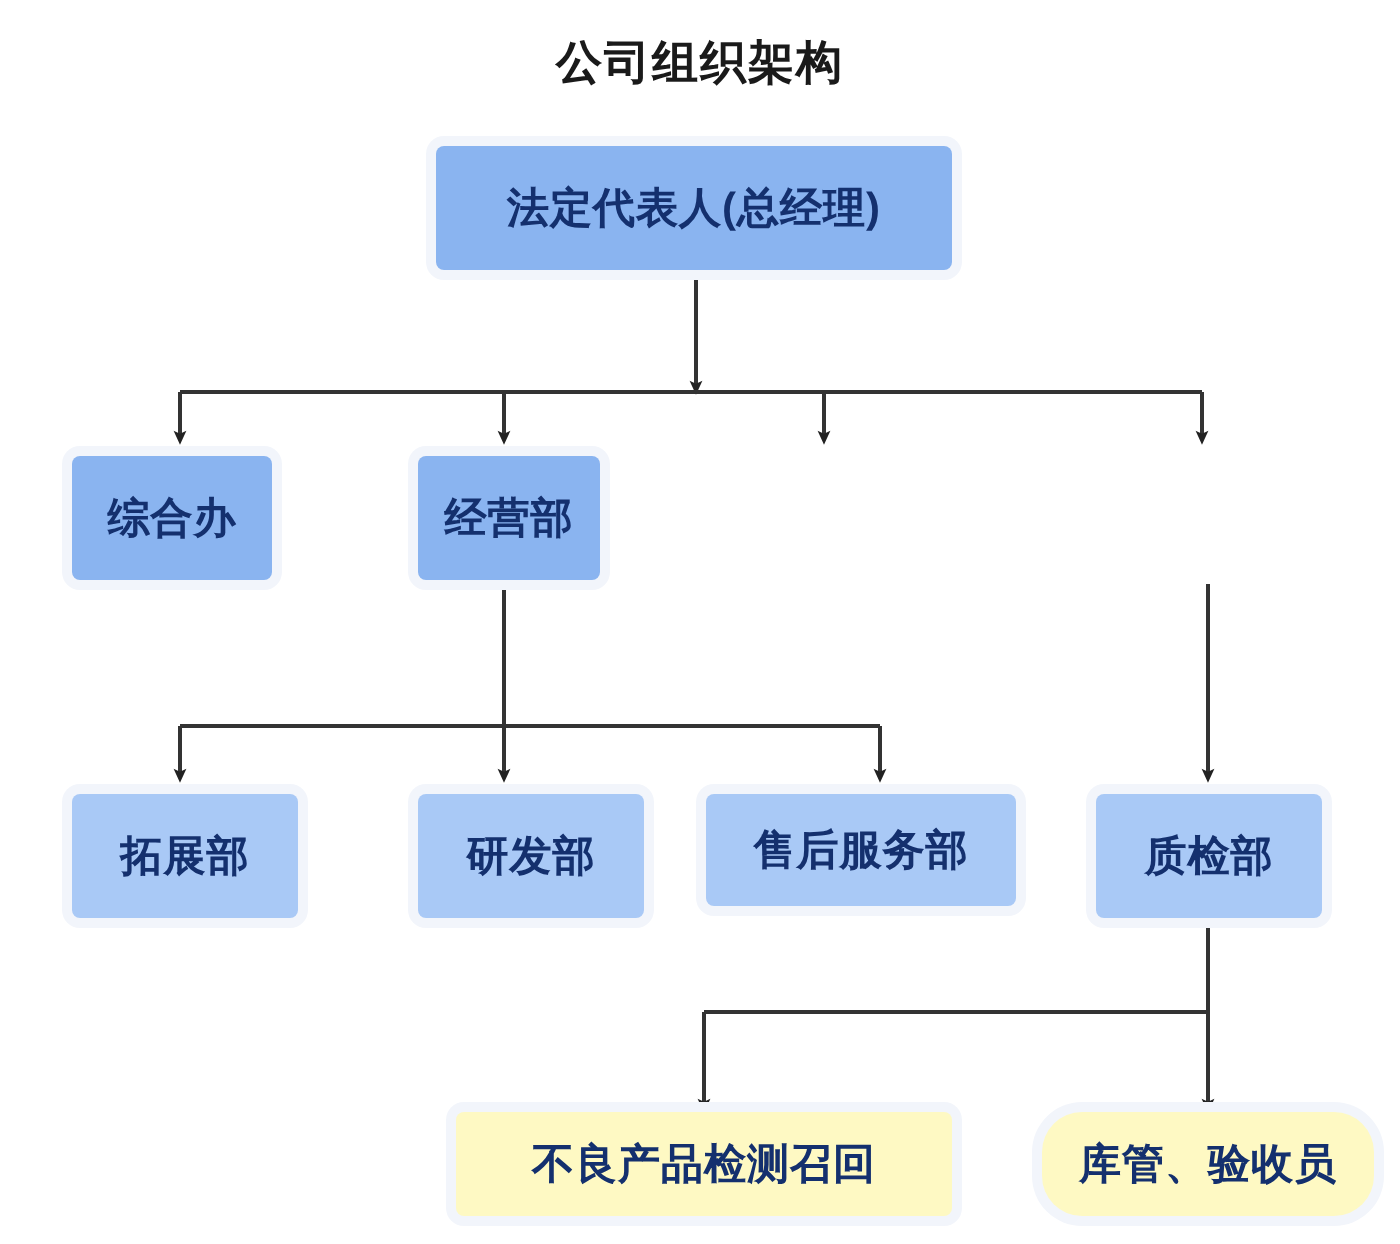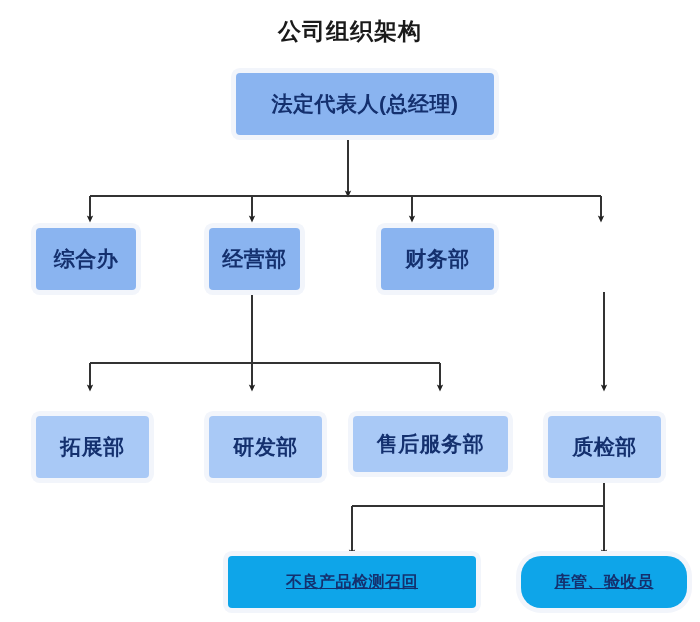--- a/index.html
+++ b/index.html
@@ -52,26 +52,24 @@
     box-shadow: 0 0 0 5px #f2f5fb;
   }
   .node.level-0,
   .node.level-1 {
     background: #8ab4f0;
     font-size: 21px;
   }
   .node.level-2 {
     background: #a9c9f6;
     font-size: 21px;
-    margin-top: 19px;
   }
   .node.level-3 {
-    background: #0ea5e9;
-    font-size: 16px;
-    text-decoration: underline;
+    background: #fef9c3;
+    font-size: 21px;
   }
 </style>
 </head>
 <body>
 
 <div id="chart-root">
 
   <div id="title">公司组织架构</div>
 
   <svg class="edge-layer" width="700" height="622" viewBox="0 0 700 622" xmlns="http://www.w3.org/2000/svg">
@@ -100,32 +98,29 @@
 
       <line x1="604" y1="292" x2="604" y2="388" marker-end="url(#arrowhead)"></line>
 
       <line x1="604" y1="460" x2="604" y2="506"></line>
       <line x1="352" y1="506" x2="604" y2="506"></line>
       <line x1="352" y1="506" x2="352" y2="553" marker-end="url(#arrowhead)"></line>
       <line x1="604" y1="506" x2="604" y2="553" marker-end="url(#arrowhead)"></line>
     </g>
   </svg>
 
-  <div class="node level-0" style="left:218px; top:73px; width:258px; height:62px;margin-left:18px;">
+  <div class="node level-0" style="left:218px; top:73px; width:258px; height:62px;">
     <span>法定代表人(总经理)</span>
   </div>
 
   <div class="node level-1" style="left:36px; top:228px; width:100px; height:62px;">
     <span>综合办</span>
   </div>
   <div class="node level-1" style="left:209px; top:228px; width:91px; height:62px;">
     <span>经营部</span>
-  </div>
-  <div class="node level-1" style="left:381px; top:228px; width:113px; height:62px;">
-    <span>财务部</span>
   </div>
 
   <div class="node level-2" style="left:36px; top:397px; width:113px; height:62px;">
     <span>拓展部</span>
   </div>
   <div class="node level-2" style="left:209px; top:397px; width:113px; height:62px;">
     <span>研发部</span>
   </div>
   <div class="node level-2" style="left:353px; top:397px; width:155px; height:56px;">
     <span>售后服务部</span>

